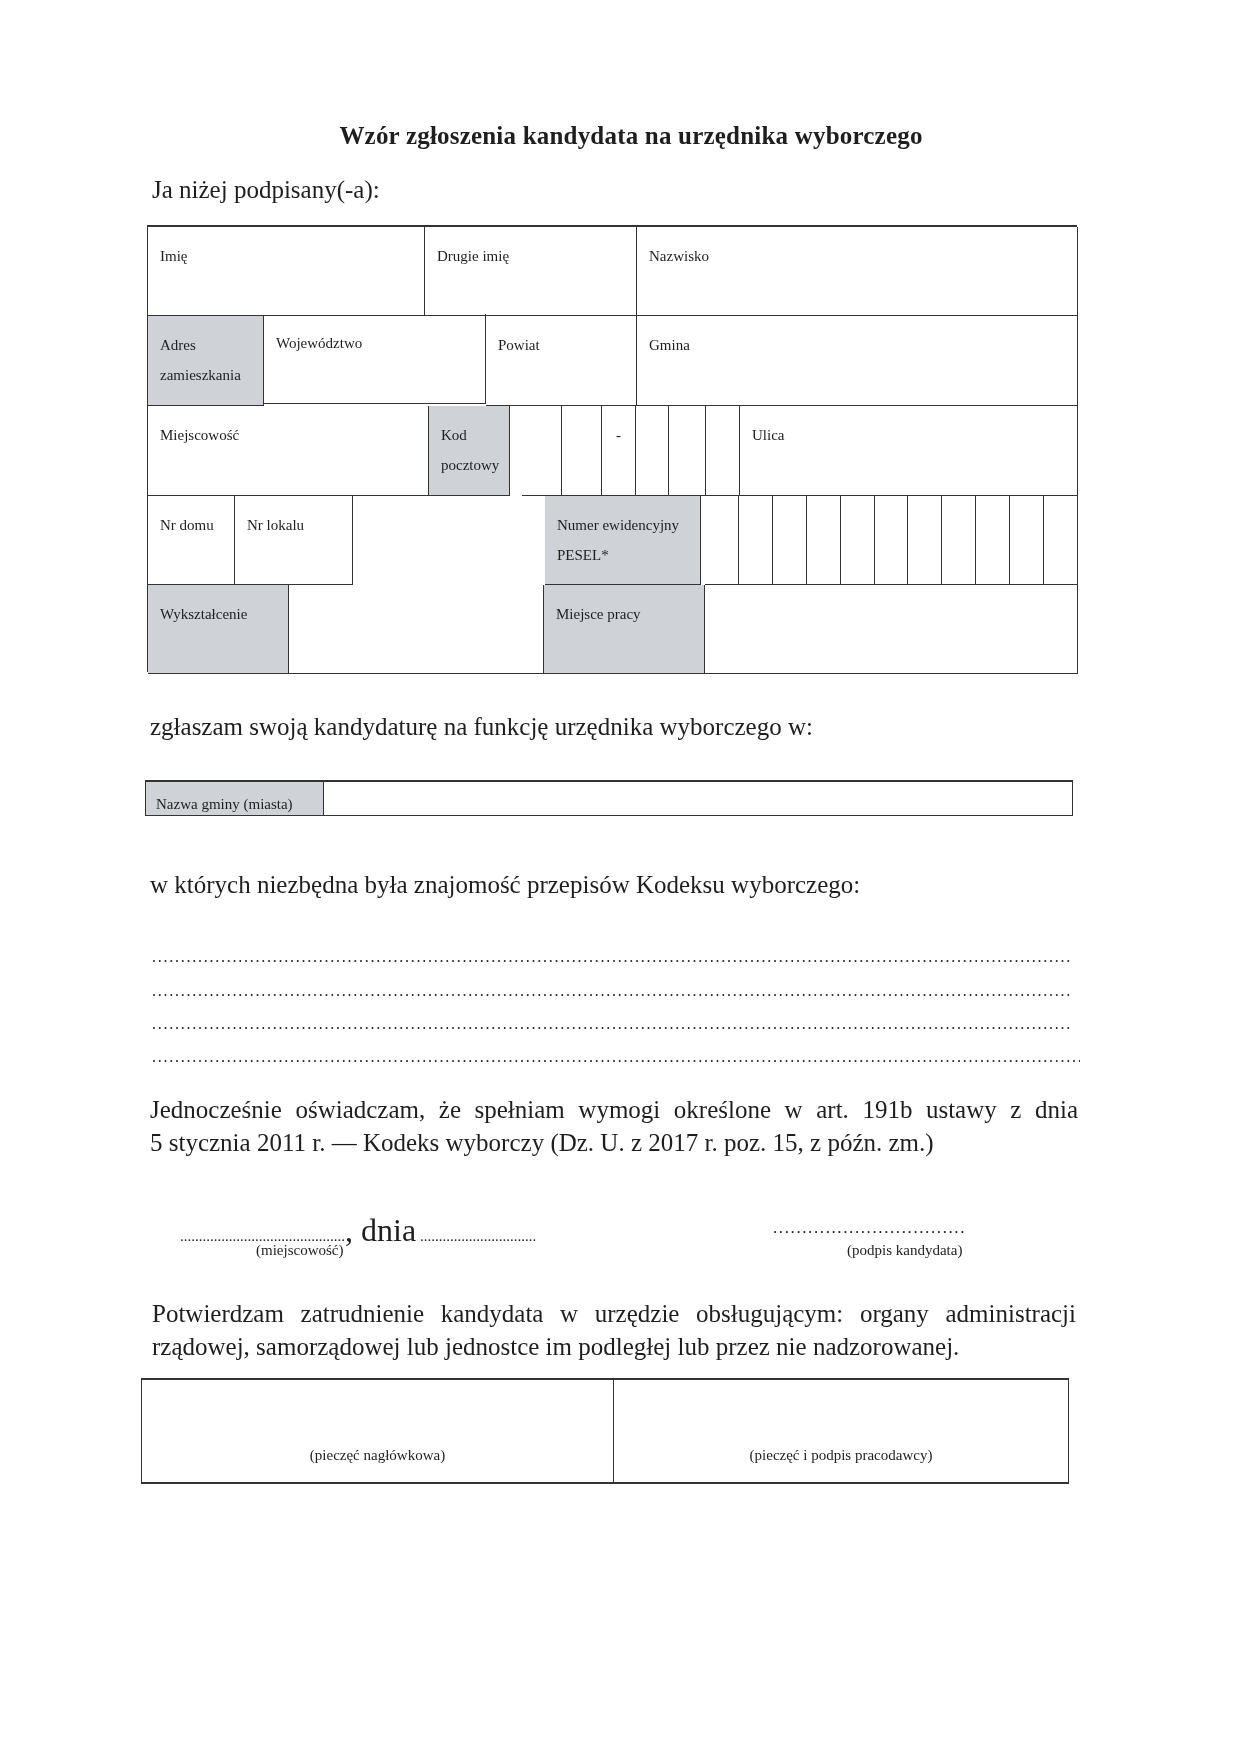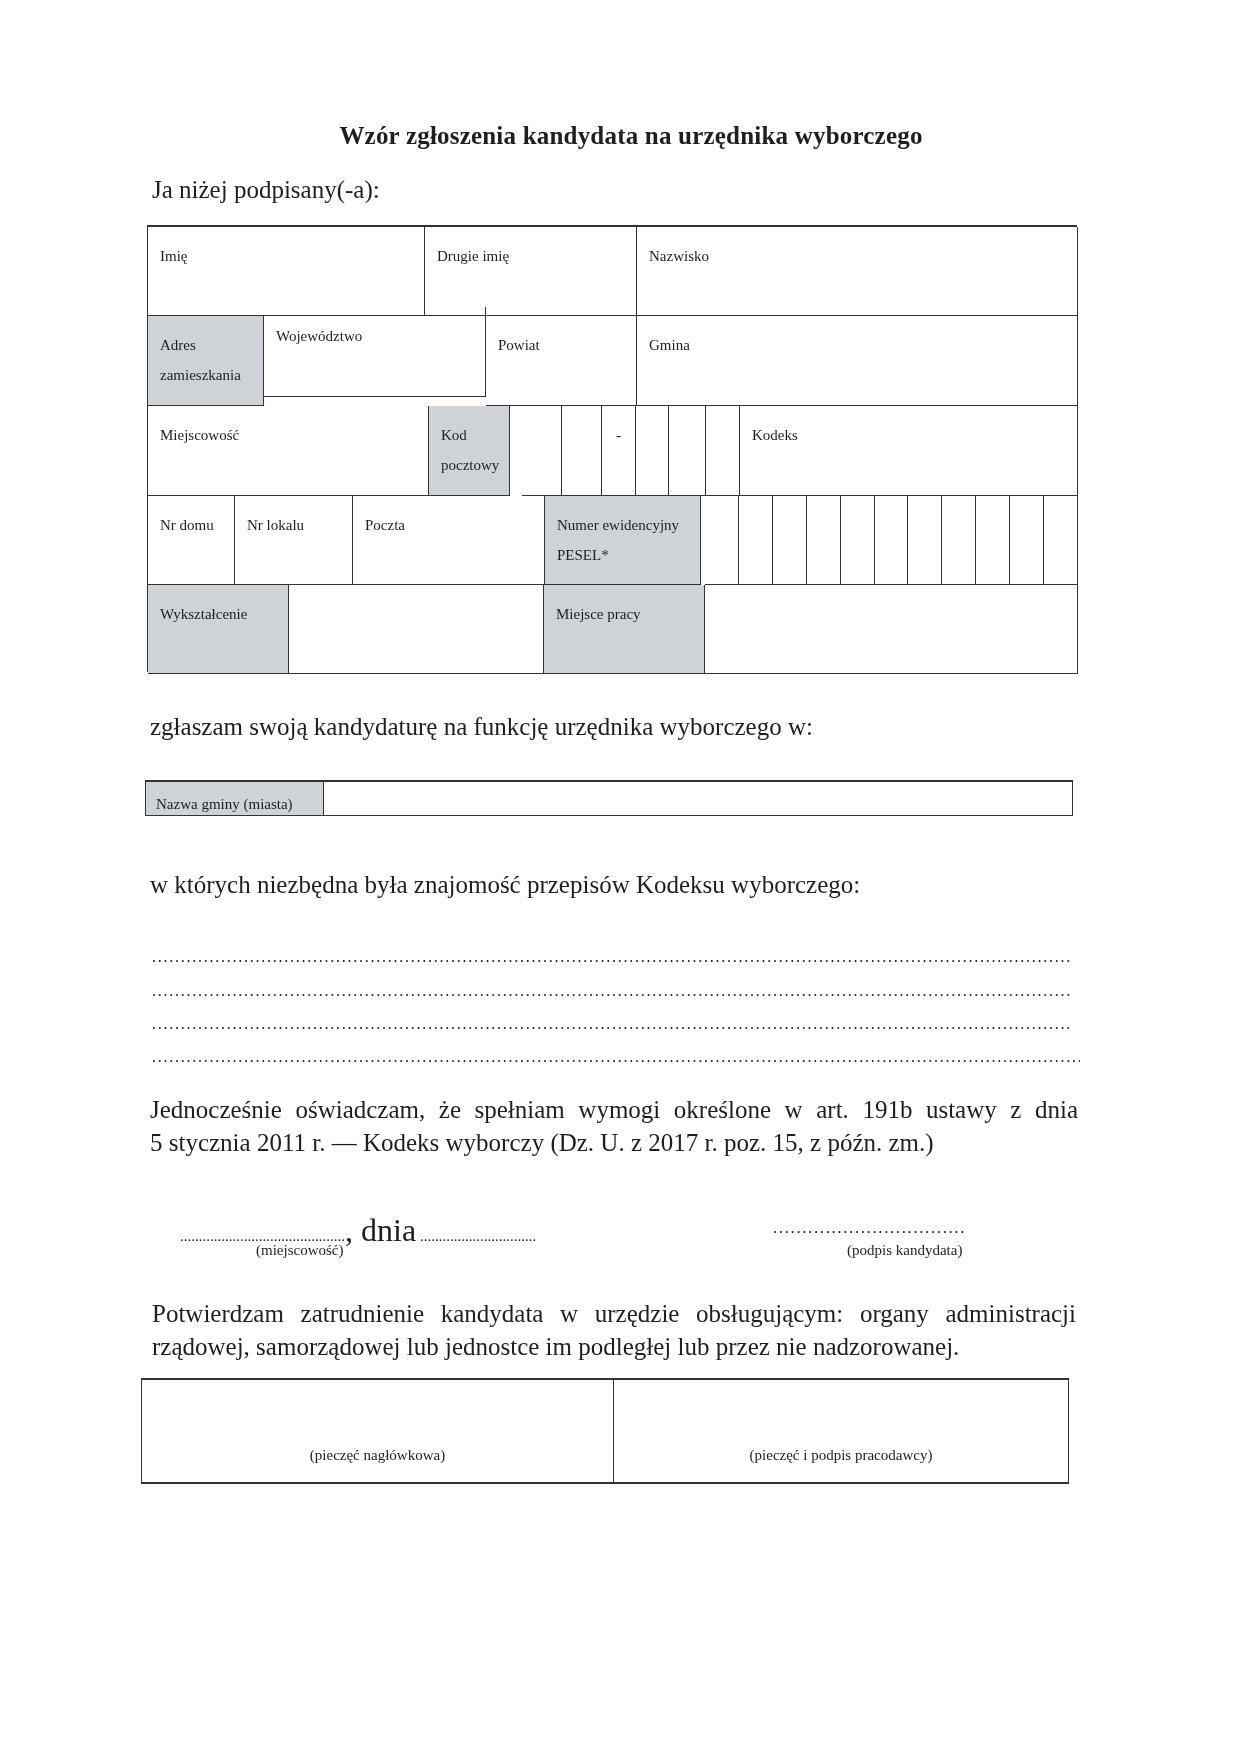--- a/index.html
+++ b/index.html
@@ -36,21 +36,21 @@
   <div class="cell shade" style="left:0; top:89px; width:116px; height:90px;">
     <span class="lbl">
       <span>Adres</span><br>
       <span>zamieszkania</span>
     </span>
   </div>
 
   <div class="cell" style="left:489px; top:0; width:441px; height:89px;">
     <span class="lbl">Nazwisko</span>
   </div>
-  <div class="cell" style="left:116px; top:80px; width:222px; height:90px;">
+  <div class="cell" style="left:116px; top:87px; width:222px; height:90px;">
     <span class="lbl">Województwo</span>
   </div>
   <div class="cell" style="left:338px; top:89px; width:151px; height:90px;">
     <span class="lbl">Powiat</span>
   </div>
   <div class="cell" style="left:489px; top:89px; width:441px; height:90px;">
     <span class="lbl">Gmina</span>
   </div>
 
   <div class="cell" style="left:0; top:179px; width:281px; height:90px;">
@@ -64,31 +64,28 @@
   </div>
   <div class="cell" style="left:374px; top:179px; width:40px; height:90px;"></div>
   <div class="cell" style="left:414px; top:179px; width:40px; height:90px;"></div>
   <div class="cell" style="left:454px; top:179px; width:34px; height:90px; text-align:center;">
     <span style="position:absolute; left:0; right:0; top:14px; font-size:15px; line-height:30px;">-</span>
   </div>
   <div class="cell" style="left:488px; top:179px; width:33px; height:90px;"></div>
   <div class="cell" style="left:521px; top:179px; width:37px; height:90px;"></div>
   <div class="cell" style="left:558px; top:179px; width:34px; height:90px;"></div>
   <div class="cell" style="left:592px; top:179px; width:338px; height:90px;">
-    <span class="lbl">Kodeks</span>
+    <span class="lbl">Ulica</span>
   </div>
 
   <div class="cell" style="left:0; top:269px; width:87px; height:89px;">
     <span class="lbl">Nr domu</span>
   </div>
   <div class="cell" style="left:87px; top:269px; width:118px; height:89px;">
     <span class="lbl">Nr lokalu</span>
-  </div>
-  <div class="cell" style="left:205px; top:269px; width:192px; height:89px;">
-    <span class="lbl">Poczta</span>
   </div>
   <div class="cell shade" style="left:397px; top:269px; width:156px; height:89px;">
     <span class="lbl">
       <span>Numer ewidencyjny</span><br>
       <span>PESEL*</span>
     </span>
   </div>
   <div id="pesel-cells">
       <div class="cell" style="left: 557px; top: 269px; width: 33.9091px; height: 89px;"></div>
       <div class="cell" style="left: 590.909px; top: 269px; width: 33.9091px; height: 89px;"></div>

